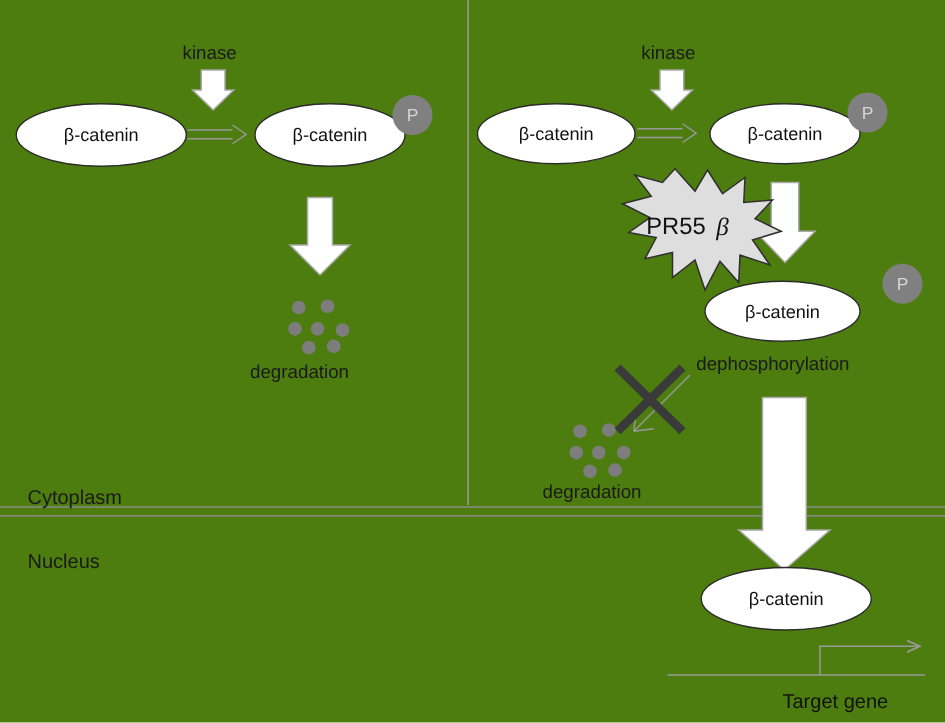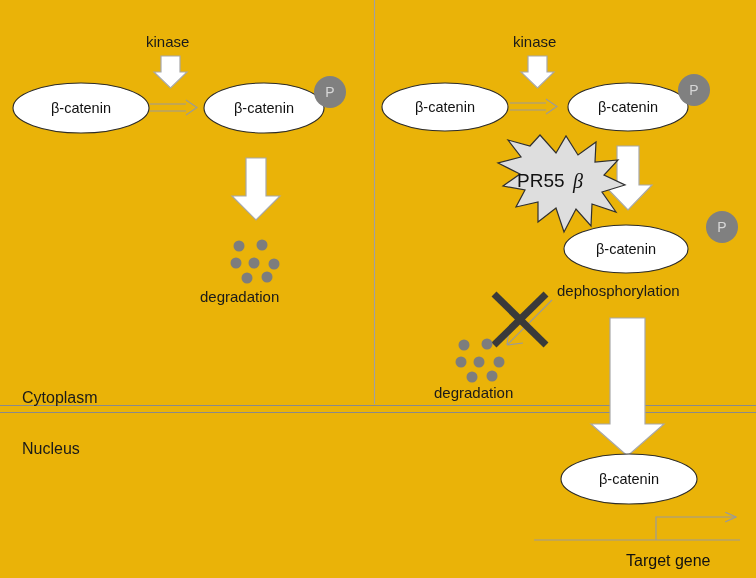--- a/index.html
+++ b/index.html
@@ -8,21 +8,21 @@
     padding: 0;
     background: #ffffff;
   }
   body {
     font-family: "Liberation Sans", sans-serif;
   }
   #stage {
     position: relative;
     width: 756px;
     height: 578px;
-    background: #eab308;
+    background: #4d7c0f;
     overflow: hidden;
   }
   #stage svg {
     position: absolute;
     left: 0;
     top: 0;
     width: 756px;
     height: 578px;
     display: block;
   }

